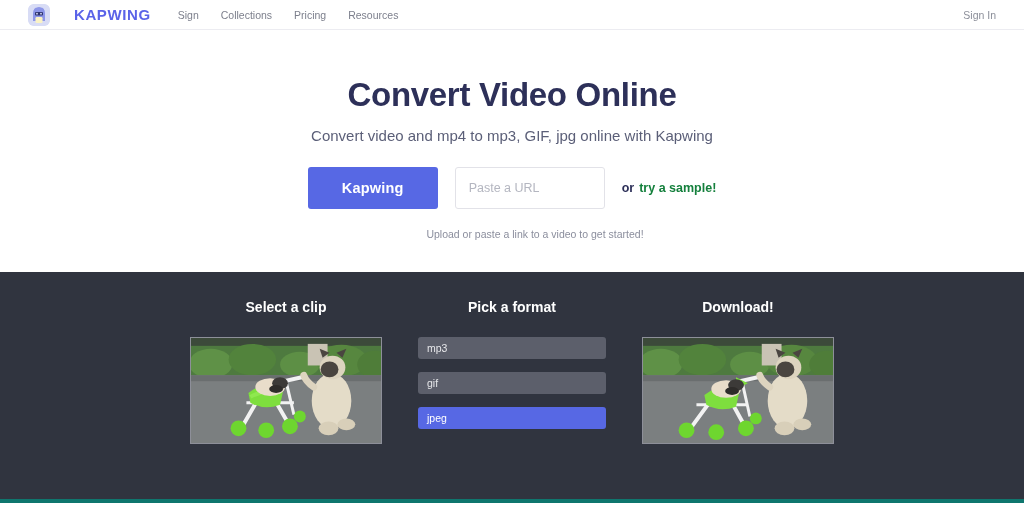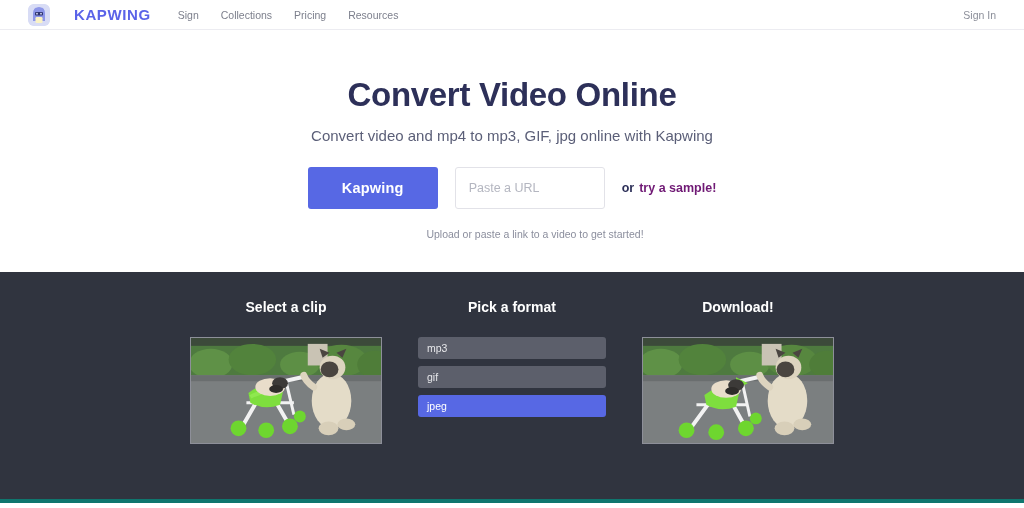--- a/index.html
+++ b/index.html
@@ -153,21 +153,21 @@
     font-size: 12.5px;
     font-weight: bold;
     color: #2d3059;
     white-space: nowrap;
   }
 
   .sample-link {
     margin-left: 5px;
     font-size: 12.5px;
     font-weight: bold;
-    color: #701a75;
+    color: #15803d;
     text-decoration: none;
     cursor: pointer;
     white-space: nowrap;
   }
 
   .hero-hint {
     margin-top: 19px;
     font-size: 10.5px;
     color: #8b8e9d;
     text-align: center;
@@ -219,21 +219,21 @@
     background: #6d7172;
     display: block;
   }
   .thumb svg { display: block; width: 100%; height: 100%; }
 
   
   .format-list {
     width: 188px;
     display: flex;
     flex-direction: column;
-    gap: 7px;
+    gap: 13px;
     margin-top: 0px;
   }
 
   .format-item {
     height: 22px;
     background: #5c5f6b;
     border-radius: 3px;
     display: flex;
     align-items: center;
     padding-left: 9px;

